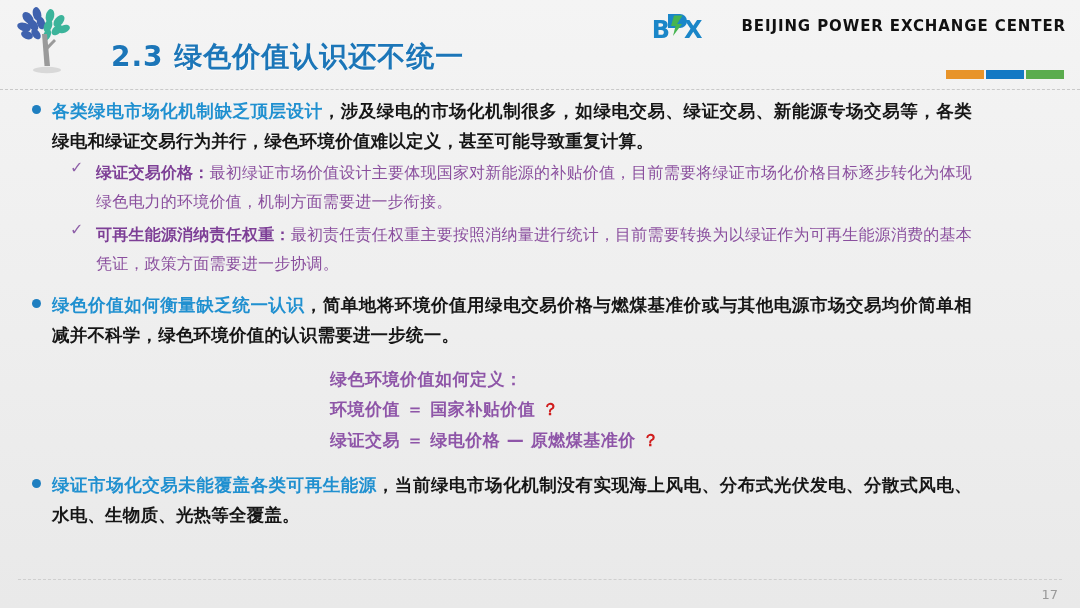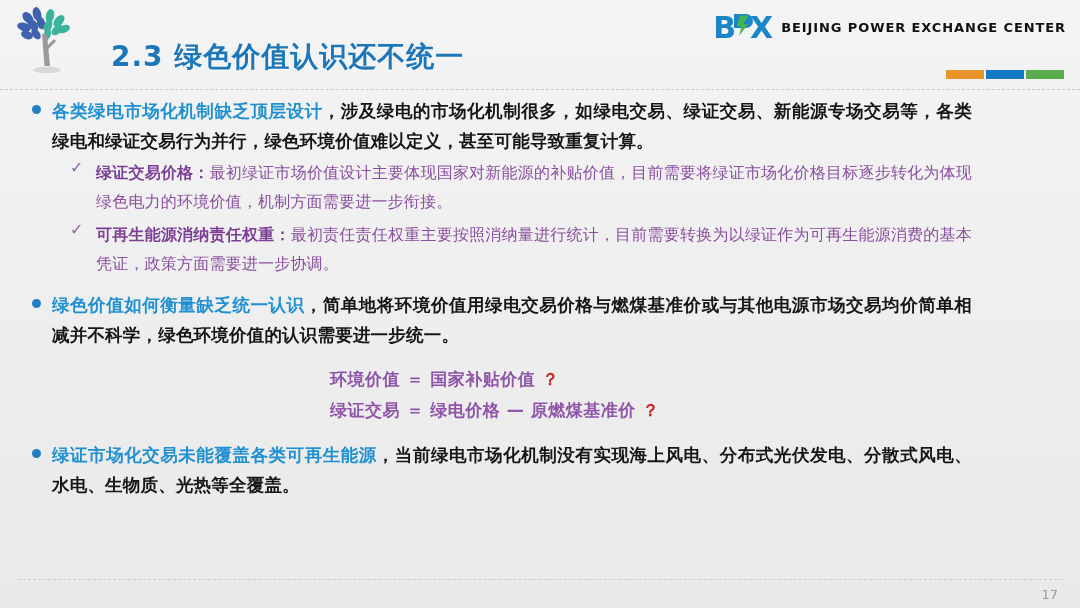--- a/index.html
+++ b/index.html
@@ -22,27 +22,27 @@
 
   .title {
     position:absolute; left:68px; top:38px;
     font-size:28px; font-weight:bold; letter-spacing:1px;
     color:#1c76b8; white-space:nowrap;
     text-shadow:0 1px 0 rgba(255,255,255,.7);
     margin-left:43px;
   }
 
   .brand { position:absolute; right:14px; top:10px; display:flex; align-items:center; gap:9px; }
-  .brand-mark { font-size:30px; font-weight:bold; color:#1a86c8; letter-spacing:-1px; position:relative; line-height:1; }
+  .brand-mark { font-size:24px; font-weight:bold; color:#1a86c8; letter-spacing:-1px; position:relative; line-height:1; }
   .brand-mark .bolt {
     display:inline-block; width:21px; height:28px; position:relative; top:4px; margin:0 -3px;
   }
   .brand-text { line-height:1.05; }
   .brand-cn { font-size:21px; font-weight:bold; color:#111; letter-spacing:2px; }
-  .brand-en { font-size:13px; font-weight:bold; color:#111; letter-spacing:.9px; margin-top:2px; }
+  .brand-en { font-size:15px; font-weight:bold; color:#111; letter-spacing:.9px; margin-top:2px;margin-left:31px; }
 
   .bars { position:absolute; right:16px; top:70px; display:flex; gap:2px; }
   .bars i { display:block; width:38px; height:9px; }
 
   .header-rule { position:absolute; left:0; top:89px; width:1080px;
     border-top:1px dashed #c9c9c9; }
 
   
   .content { position:absolute; left:0; top:96px; width:972px; }
 
@@ -159,20 +159,21 @@
     <div class="spacer"></div>
 
     <div class="blk lvl1">
       <span class="dot"></span>
       <div class="para">
         <span class="hi">绿色价值如何衡量缺乏统一认识</span><span>，简单地将环境价值用绿电交易价格与燃煤基准价或与其他电源市场交易均价简单相减并不科学，绿色环境价值的认识需要进一步统一。</span>
       </div>
     </div>
 
     <div class="formulas">
+      <div class="f-title">绿色环境价值如何定义：</div>
       <div class="f-line">
         <span>环境价值 ＝ 国家补贴价值</span>
         <span class="q">？</span>
       </div>
       <div class="f-line">
         <span>绿证交易 ＝ 绿电价格 — 原燃煤基准价</span>
         <span class="q">？</span>
       </div>
     </div>
 

